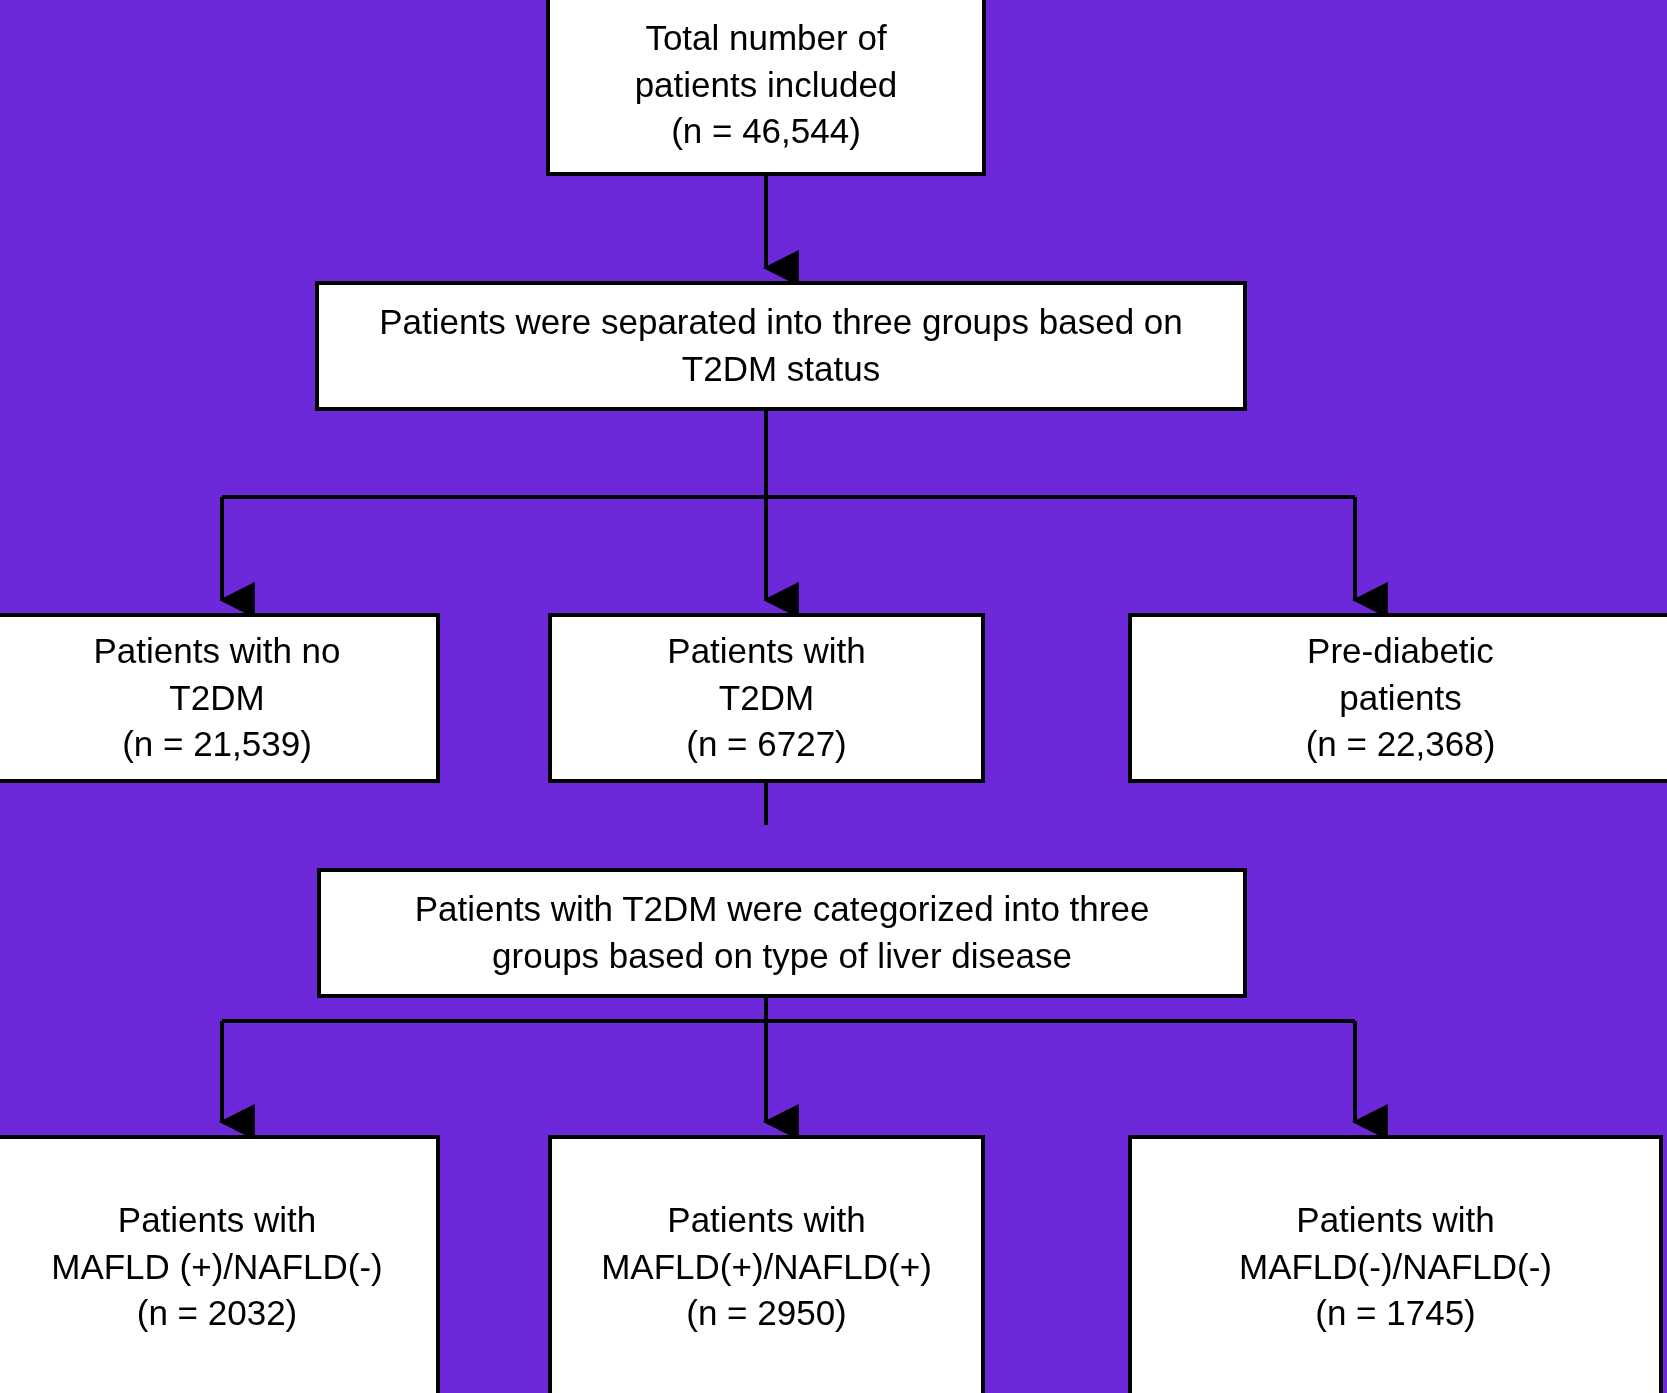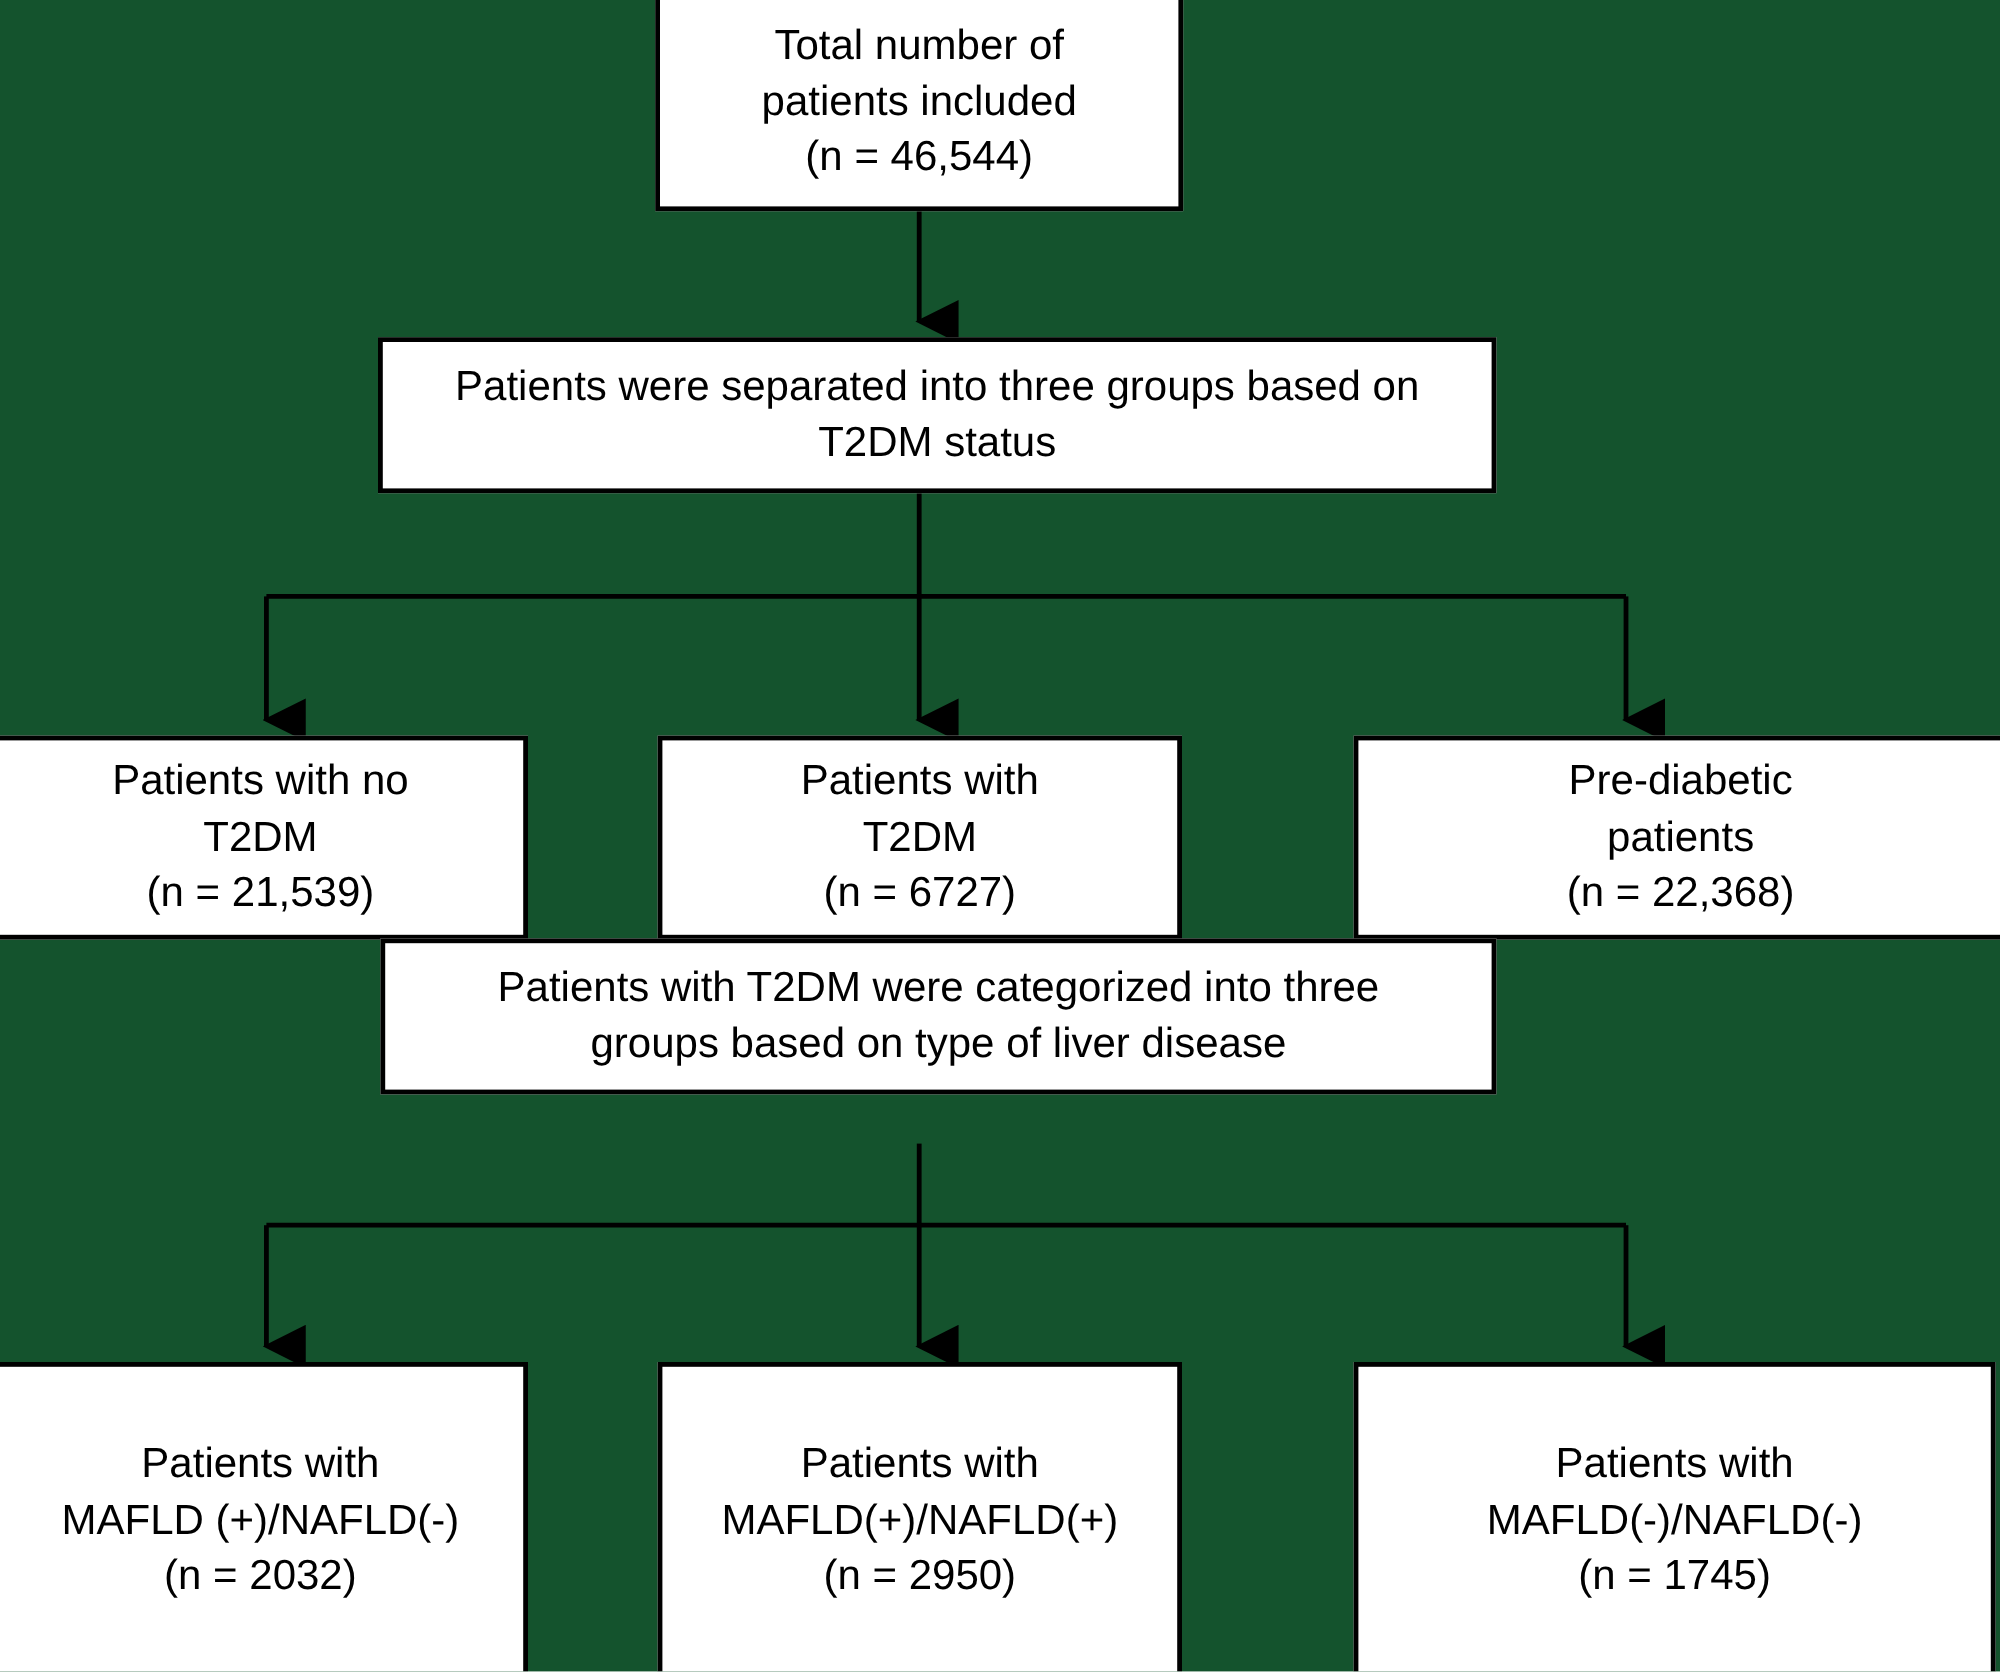--- a/index.html
+++ b/index.html
@@ -4,21 +4,21 @@
 <style>
   html, body {
     margin: 0;
     padding: 0;
     background: #ffffff;
   }
   #stage {
     position: relative;
     width: 1667px;
     height: 1393px;
-    background: #14532d;
+    background: #6d28d9;
     overflow: hidden;
     font-family: "Liberation Sans", sans-serif;
   }
   #flow-svg {
     position: absolute;
     left: 0;
     top: 0;
     width: 1667px;
     height: 1393px;
   }
@@ -102,21 +102,21 @@
 T2DM
 (n = 6727)</span>
   </div>
 
   <div class="node-box" style="left: 1128px; top: 613px; width: 545px; height: 170px;">
     <span class="node-text">Pre-diabetic
 patients
 (n = 22,368)</span>
   </div>
 
-  <div class="node-box" style="left: 317px; top: 782px; width: 930px; height: 130px;">
+  <div class="node-box" style="left: 317px; top: 868px; width: 930px; height: 130px;">
     <span class="node-text">Patients with T2DM were categorized into three
 groups based on type of liver disease</span>
   </div>
 
   <div class="node-box" style="left: -6px; top: 1135px; width: 446px; height: 264px;">
     <span class="node-text">Patients with
 MAFLD (+)/NAFLD(-)
 (n = 2032)</span>
   </div>
 

